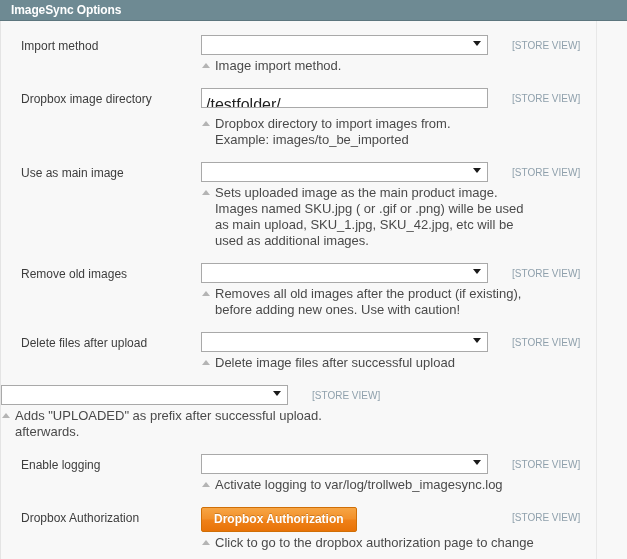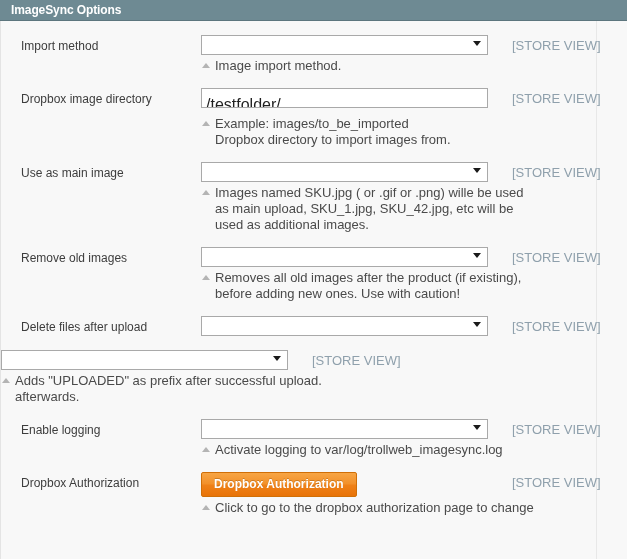--- a/index.html
+++ b/index.html
@@ -64,21 +64,21 @@
     padding-top: 4px;
   }
   .field-control {
     width: 287px;
     min-width: 287px;
     box-sizing: border-box;
   }
   .field-scope {
     padding-left: 24px;
     color: #8fa0ac;
-    font-size: 13px;
+    font-size: 10px;
     line-height: 14px;
     padding-top: 4px;
     white-space: nowrap;
   }
   select.ctl, input.ctl {
     width: 287px;
     height: 20px;
     box-sizing: border-box;
     font-family: "Liberation Sans", sans-serif;
     font-size: 16px;
@@ -180,40 +180,41 @@
     </div>
 
     <div class="spacer-sm"></div>
 
     <div class="field-row">
       <div class="field-label">Dropbox image directory</div>
       <div class="field-control">
         <input class="ctl" type="text" value="/testfolder/" style="">
         <div class="hint">
           <span class="tri"></span>
+          <span class="line">Dropbox directory to import images from.</span>
           <span class="line">Example: images/to_be_imported</span>
-          <span class="line">Dropbox directory to import images from.</span>
         </div>
       </div>
       <div class="field-scope">[STORE VIEW]</div>
     </div>
 
     <div class="spacer-sm"></div>
 
     <div class="field-row">
       <div class="field-label">Use as main image</div>
       <div class="field-control">
         <div class="select-wrap">
           <select class="ctl">
             <option>Yes</option>
           </select>
           <span class="arrow"></span>
         </div>
         <div class="hint">
           <span class="tri"></span>
+          <span class="line">Sets uploaded image as the main product image.</span>
           <span class="line">Images named SKU.jpg ( or .gif or .png) wille be used</span>
           <span class="line">as main upload, SKU_1.jpg, SKU_42.jpg, etc will be</span>
           <span class="line">used as additional images.</span>
         </div>
       </div>
       <div class="field-scope">[STORE VIEW]</div>
     </div>
 
     <div class="spacer-sm"></div>
 
@@ -239,20 +240,24 @@
 
     <div class="field-row">
       <div class="field-label">Delete files after upload</div>
       <div class="field-control">
         <div class="select-wrap">
           <select class="ctl">
             <option>No</option>
           </select>
           <span class="arrow"></span>
         </div>
+        <div class="hint">
+          <span class="tri"></span>
+          <span class="line">Delete image files after successful upload</span>
+        </div>
       </div>
       <div class="field-scope">[STORE VIEW]</div>
     </div>
 
     <div class="spacer-sm"></div>
 
     <div class="field-row">
       <div class="field-control">
         <div class="select-wrap">
           <select class="ctl">

